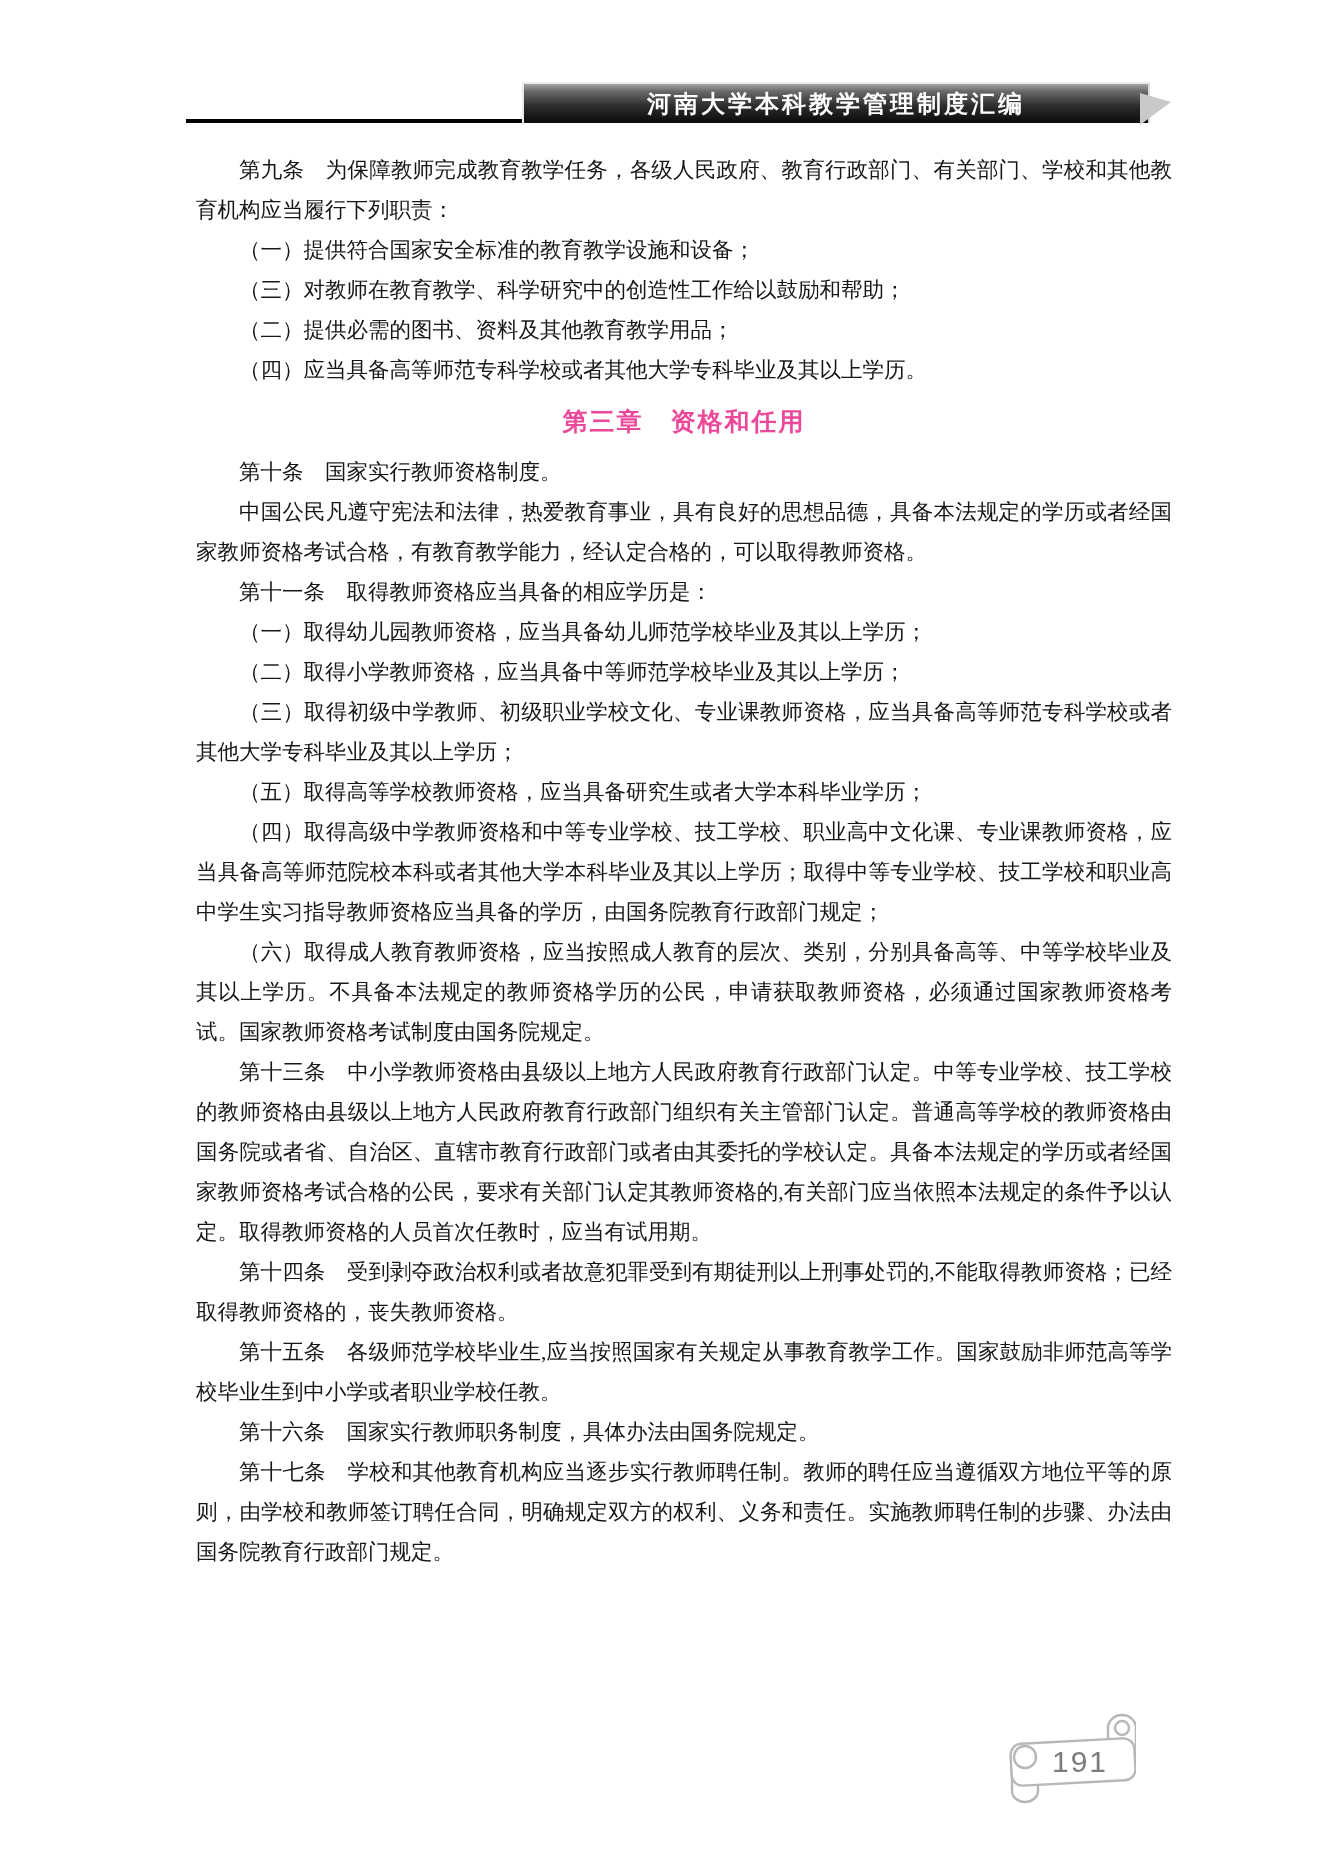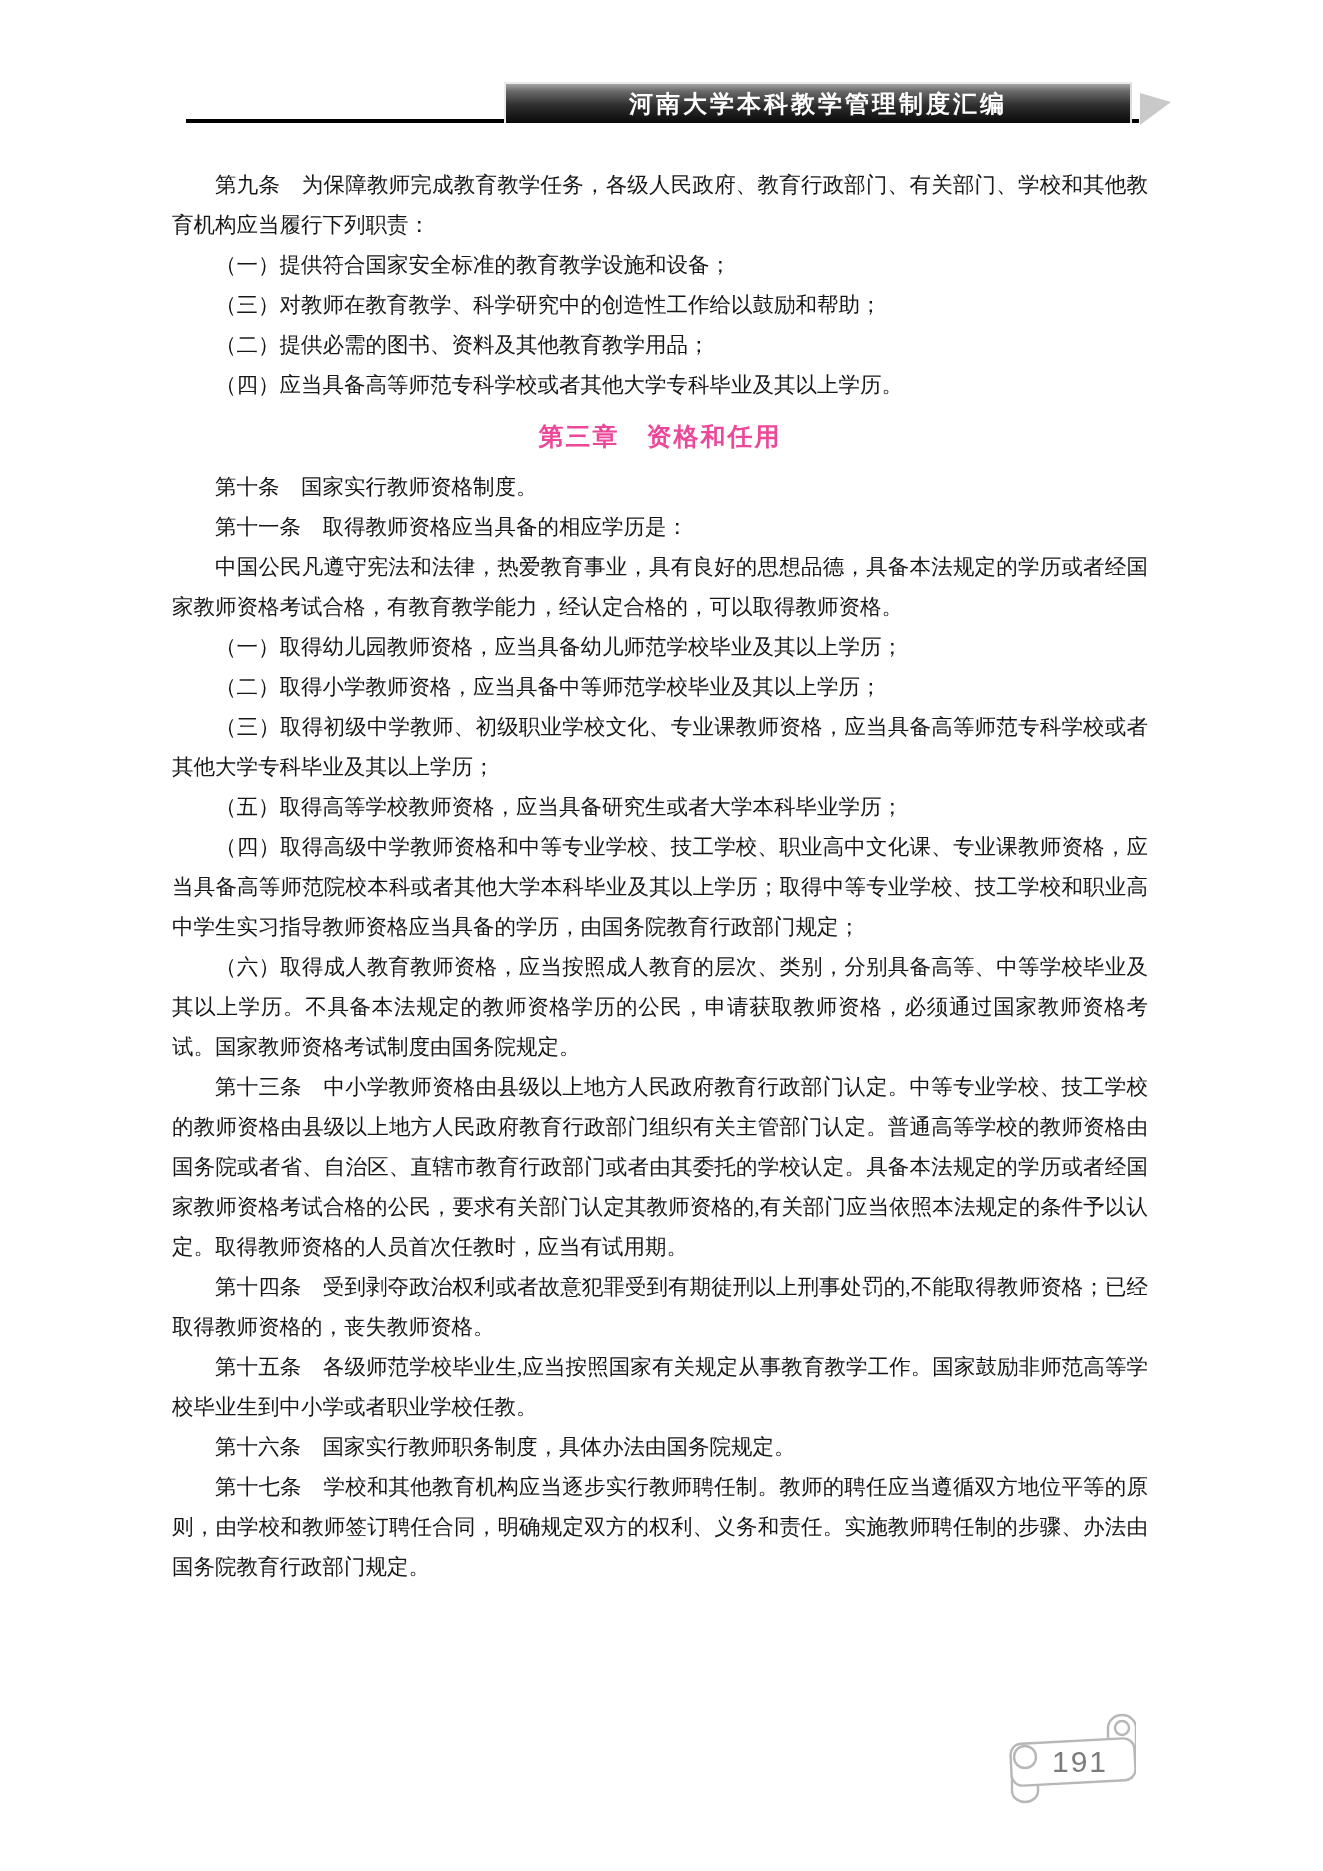--- a/index.html
+++ b/index.html
@@ -9,44 +9,44 @@
     position: relative;
     font-family: "Liberation Serif", "DejaVu Serif", serif;
     overflow: hidden;
   }
   
   .header-rule {
     position: absolute; left: 186px; top: 119px;
     width: 953px; height: 4px; background: #000000;
   }
   .header-banner {
-    position: absolute; left: 504px; top: 82px;
+    position: absolute; left: 522px; top: 82px;
     width: 628px; height: 41px; box-sizing: border-box;
     background: linear-gradient(180deg, #a6a6a6 0%, #6b6b6b 18%, #2e2e2e 55%, #0a0a0a 100%);
     border-top: 2px solid #ececec;
     border-left: 2px solid #ececec;
     border-right: 2px solid #dcdcdc;
     display: flex; align-items: center; justify-content: center;
   }
   .banner-title {
     color: #ffffff; font-size: 24px; font-weight: 700;
     letter-spacing: 3px; white-space: nowrap;
   }
   .banner-arrow {
     position: absolute; left: 1140px; top: 93px;
     width: 0; height: 0;
     border-left: 31px solid #c9c9c9;
     border-top: 9px solid transparent;
     border-bottom: 23px solid transparent;
   }
   
   .content {
-    position: absolute; left: 172px; top: 150px; width: 976px;
+    position: absolute; left: 196px; top: 150px; width: 976px;
     font-size: 21.5px; line-height: 40px; color: #161616;
-    text-align: justify; word-break: break-all; margin-top: 15px;
+    text-align: justify; word-break: break-all;
   }
   .para { margin: 0; text-indent: 2em; }
   .chapter {
     margin: 9px 0 7px; text-align: center; text-indent: 0;
     font-size: 25px; line-height: 46px; font-weight: 700;
     letter-spacing: 2px; color: #ec4899;
   }
   
   .scroll { position: absolute; left: 1004px; top: 1712px; }
   .scroll .num {
@@ -71,22 +71,22 @@
     <section>
         <p class="para">第九条　为保障教师完成教育教学任务，各级人民政府、教育行政部门、有关部门、学校和其他教育机构应当履行下列职责：</p>
         <p class="para">（一）提供符合国家安全标准的教育教学设施和设备；</p>
         <p class="para">（三）对教师在教育教学、科学研究中的创造性工作给以鼓励和帮助；</p>
         <p class="para">（二）提供必需的图书、资料及其他教育教学用品；</p>
         <p class="para">（四）应当具备高等师范专科学校或者其他大学专科毕业及其以上学历。</p>
       </section>
     <h2 class="chapter">第三章　资格和任用</h2>
     <section>
         <p class="para">第十条　国家实行教师资格制度。</p>
+        <p class="para">中国公民凡遵守宪法和法律，热爱教育事业，具有良好的思想品德，具备本法规定的学历或者经国家教师资格考试合格，有教育教学能力，经认定合格的，可以取得教师资格。</p>
         <p class="para">第十一条　取得教师资格应当具备的相应学历是：</p>
-        <p class="para">中国公民凡遵守宪法和法律，热爱教育事业，具有良好的思想品德，具备本法规定的学历或者经国家教师资格考试合格，有教育教学能力，经认定合格的，可以取得教师资格。</p>
         <p class="para">（一）取得幼儿园教师资格，应当具备幼儿师范学校毕业及其以上学历；</p>
         <p class="para">（二）取得小学教师资格，应当具备中等师范学校毕业及其以上学历；</p>
         <p class="para">（三）取得初级中学教师、初级职业学校文化、专业课教师资格，应当具备高等师范专科学校或者其他大学专科毕业及其以上学历；</p>
         <p class="para">（五）取得高等学校教师资格，应当具备研究生或者大学本科毕业学历；</p>
         <p class="para">（四）取得高级中学教师资格和中等专业学校、技工学校、职业高中文化课、专业课教师资格，应当具备高等师范院校本科或者其他大学本科毕业及其以上学历；取得中等专业学校、技工学校和职业高中学生实习指导教师资格应当具备的学历，由国务院教育行政部门规定；</p>
         <p class="para">（六）取得成人教育教师资格，应当按照成人教育的层次、类别，分别具备高等、中等学校毕业及其以上学历。不具备本法规定的教师资格学历的公民，申请获取教师资格，必须通过国家教师资格考试。国家教师资格考试制度由国务院规定。</p>
         <p class="para">第十三条　中小学教师资格由县级以上地方人民政府教育行政部门认定。中等专业学校、技工学校的教师资格由县级以上地方人民政府教育行政部门组织有关主管部门认定。普通高等学校的教师资格由国务院或者省、自治区、直辖市教育行政部门或者由其委托的学校认定。具备本法规定的学历或者经国家教师资格考试合格的公民，要求有关部门认定其教师资格的,有关部门应当依照本法规定的条件予以认定。取得教师资格的人员首次任教时，应当有试用期。</p>
         <p class="para">第十四条　受到剥夺政治权利或者故意犯罪受到有期徒刑以上刑事处罚的,不能取得教师资格；已经取得教师资格的，丧失教师资格。</p>
         <p class="para">第十五条　各级师范学校毕业生,应当按照国家有关规定从事教育教学工作。国家鼓励非师范高等学校毕业生到中小学或者职业学校任教。</p>
         <p class="para">第十六条　国家实行教师职务制度，具体办法由国务院规定。</p>

